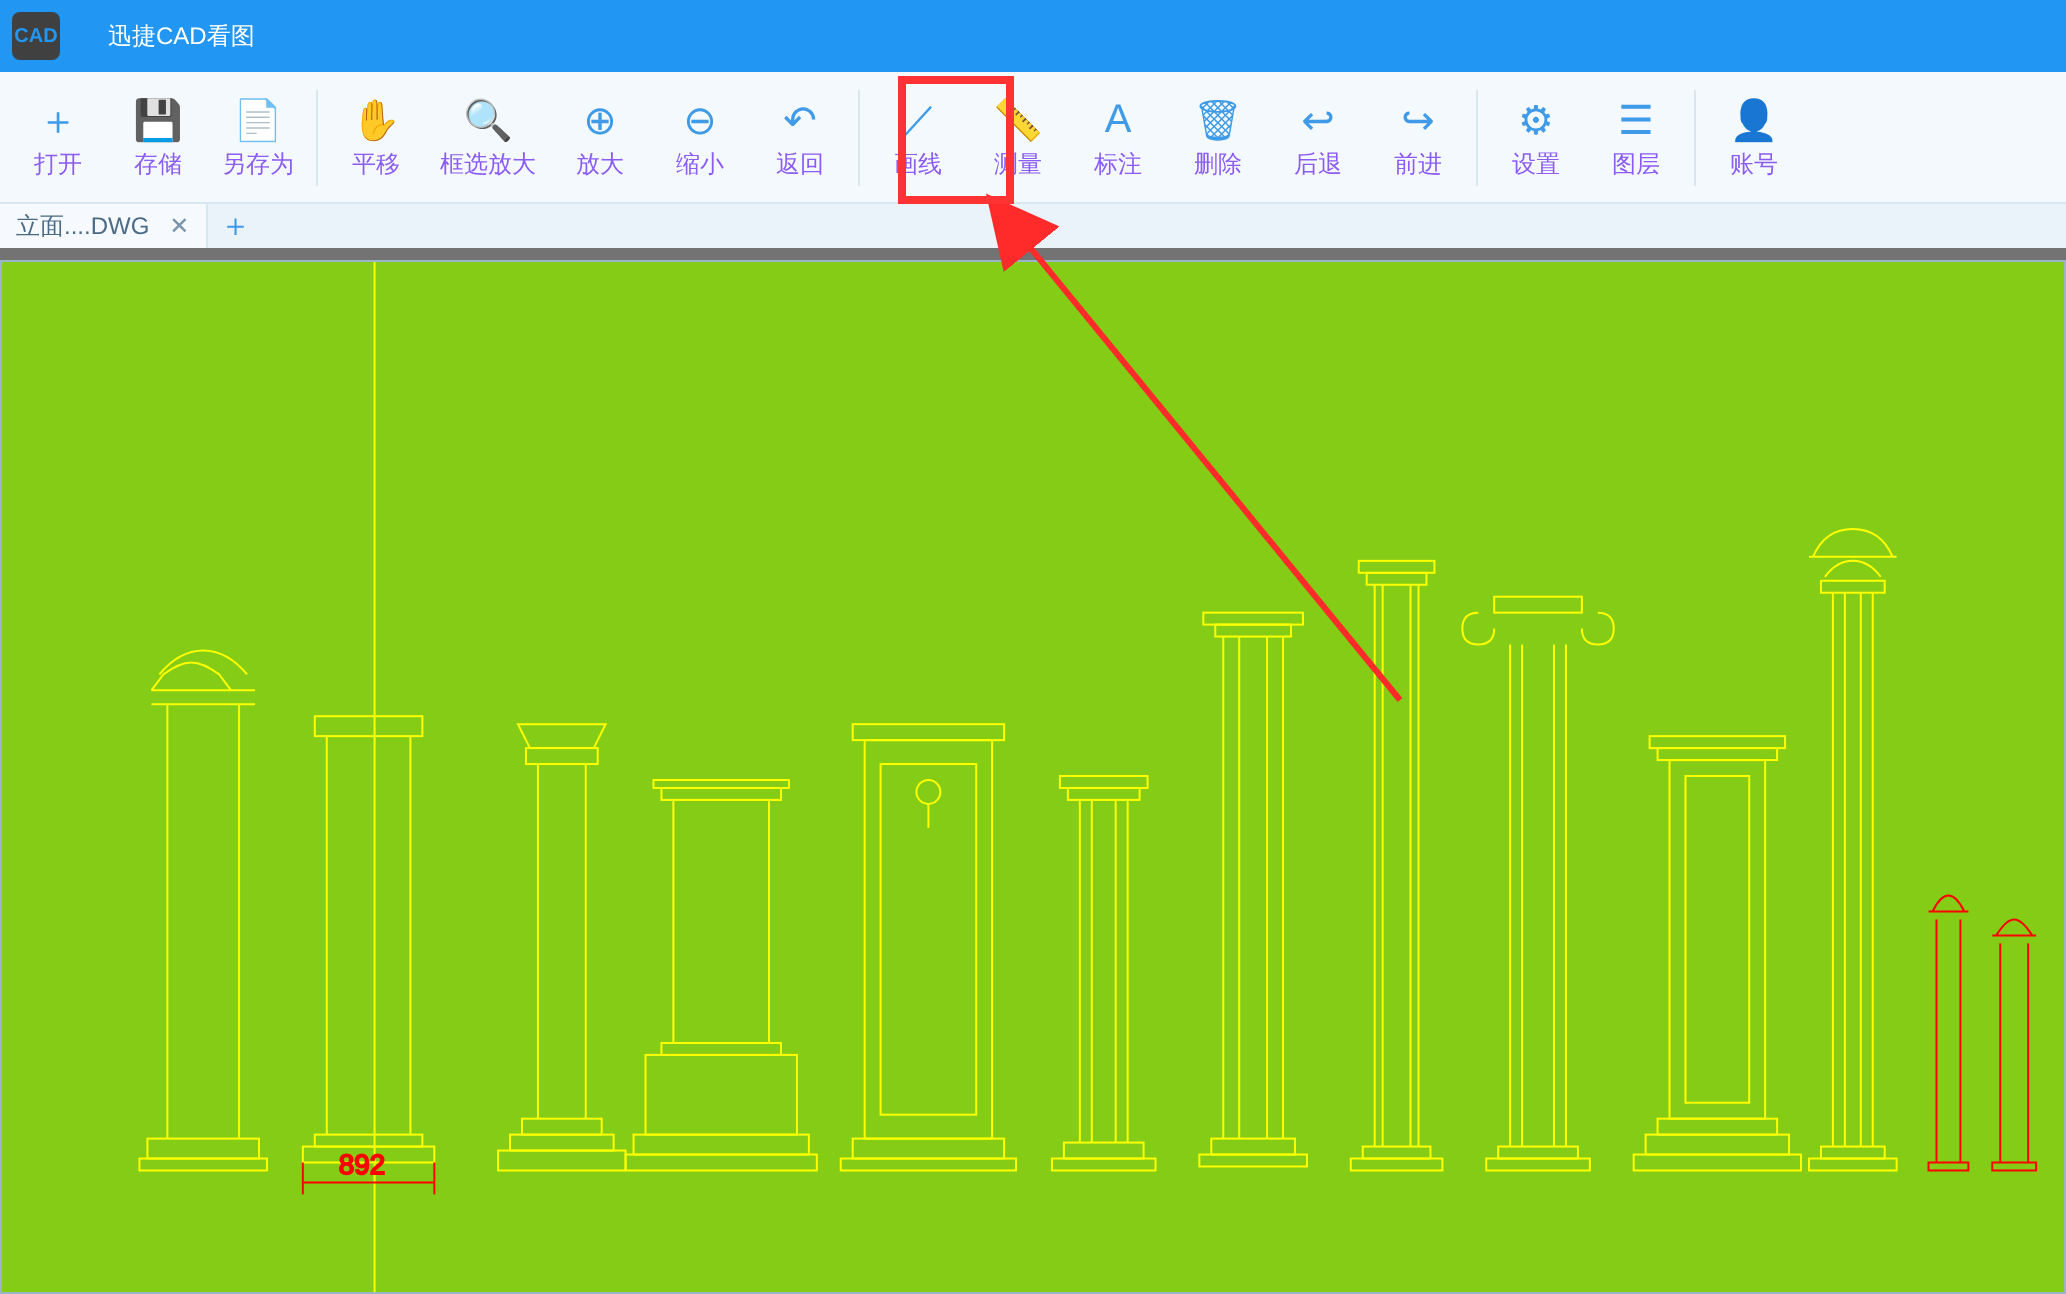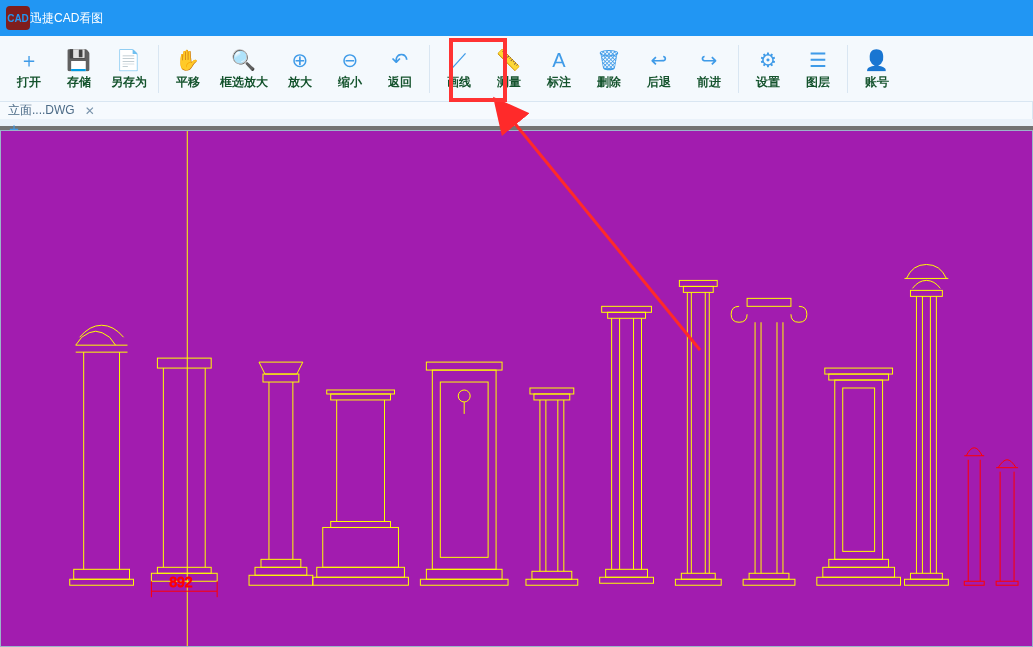--- a/index.html
+++ b/index.html
@@ -14,24 +14,24 @@
   .titlebar {
     background: #2196F3;
     height: 36px;
     display: flex;
     align-items: center;
     padding: 0 6px;
     color: #fff;
   }
   .titlebar .logo {
     width: 24px; height: 24px;
-    background: #7f1d1d;
+    background: #404040;
     border-radius: 4px;
     display: flex; align-items: center; justify-content: center;
-    margin-right: 0;
+    margin-right: 24px;
     color: #2196F3;
     font-size: 10px;
     font-weight: bold;
   }
   .titlebar .title { font-size: 12px; }
   .toolbar {
     background: #f4f9fd;
     border-bottom: 1px solid #d9e6f2;
     height: 66px;
     display: flex;
@@ -46,50 +46,49 @@
     width: 46px;
     height: 58px;
     cursor: pointer;
     color: #3f9be8;
     font-size: 12px;
     border-radius: 2px;
     margin: 0 2px;
   }
   .tool-btn.wide { width: 58px; }
   .tool-btn .icon { font-size: 20px; height: 28px; display:flex; align-items:center; justify-content:center;}
-  .tool-btn .lbl { color: #14532d; font-weight: bold; }
+  .tool-btn .lbl { color: #8b5cf6; }
   .tool-sep {
     width: 1px; height: 48px; background: #d9e6f2; margin: 0 4px;
   }
   .tabbar {
     height: 28px;
     background: #eaf2fa;
-    border-bottom: 4px solid #737373;
+    border-bottom: 6px solid #737373;
     display: flex;
     align-items: stretch;
-    flex-direction: column;
   }
   .tab {
     display: flex; align-items: center;
     padding: 0 8px;
     border-right: 1px solid #d9e6f2;
     font-size: 12px;
     color: #4c6b87;
     background: #f6fafe;
     position: relative;
   }
   .tab .close { margin-left: 10px; color: #7a94ac; cursor: pointer; }
   .tab-add {
     width: 28px; display:flex; align-items:center; justify-content:center;
     color: #3f9be8; font-size: 16px; cursor:pointer;
   }
   .canvas-area {
     position: absolute;
     left: 0; right: 0; top: 130px; bottom: 0;
-    background: #a21caf;
+    background: #84cc16;
     border: 1px solid #9bb4c9;
   }
   .highlight-box {
     position: absolute;
     left: 449px; top: 38px;
     width: 58px; height: 64px;
     border: 4px solid #ff3333;
     pointer-events: none;
     z-index: 50;
   }

